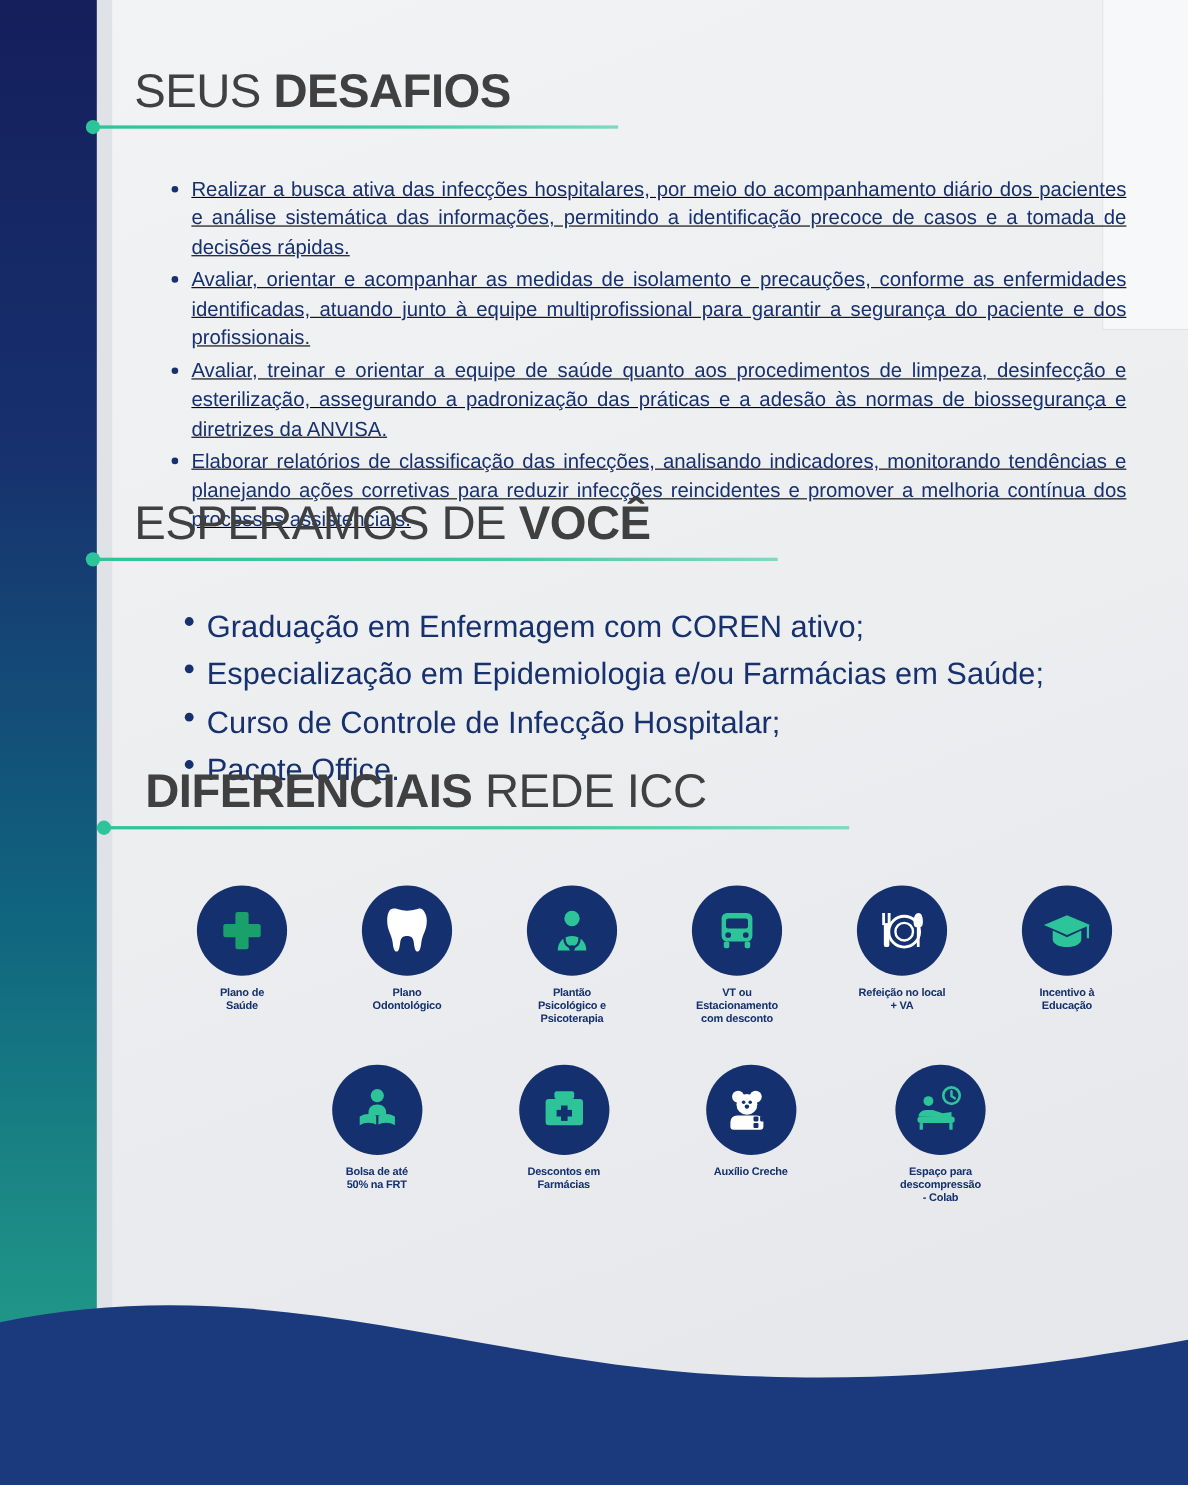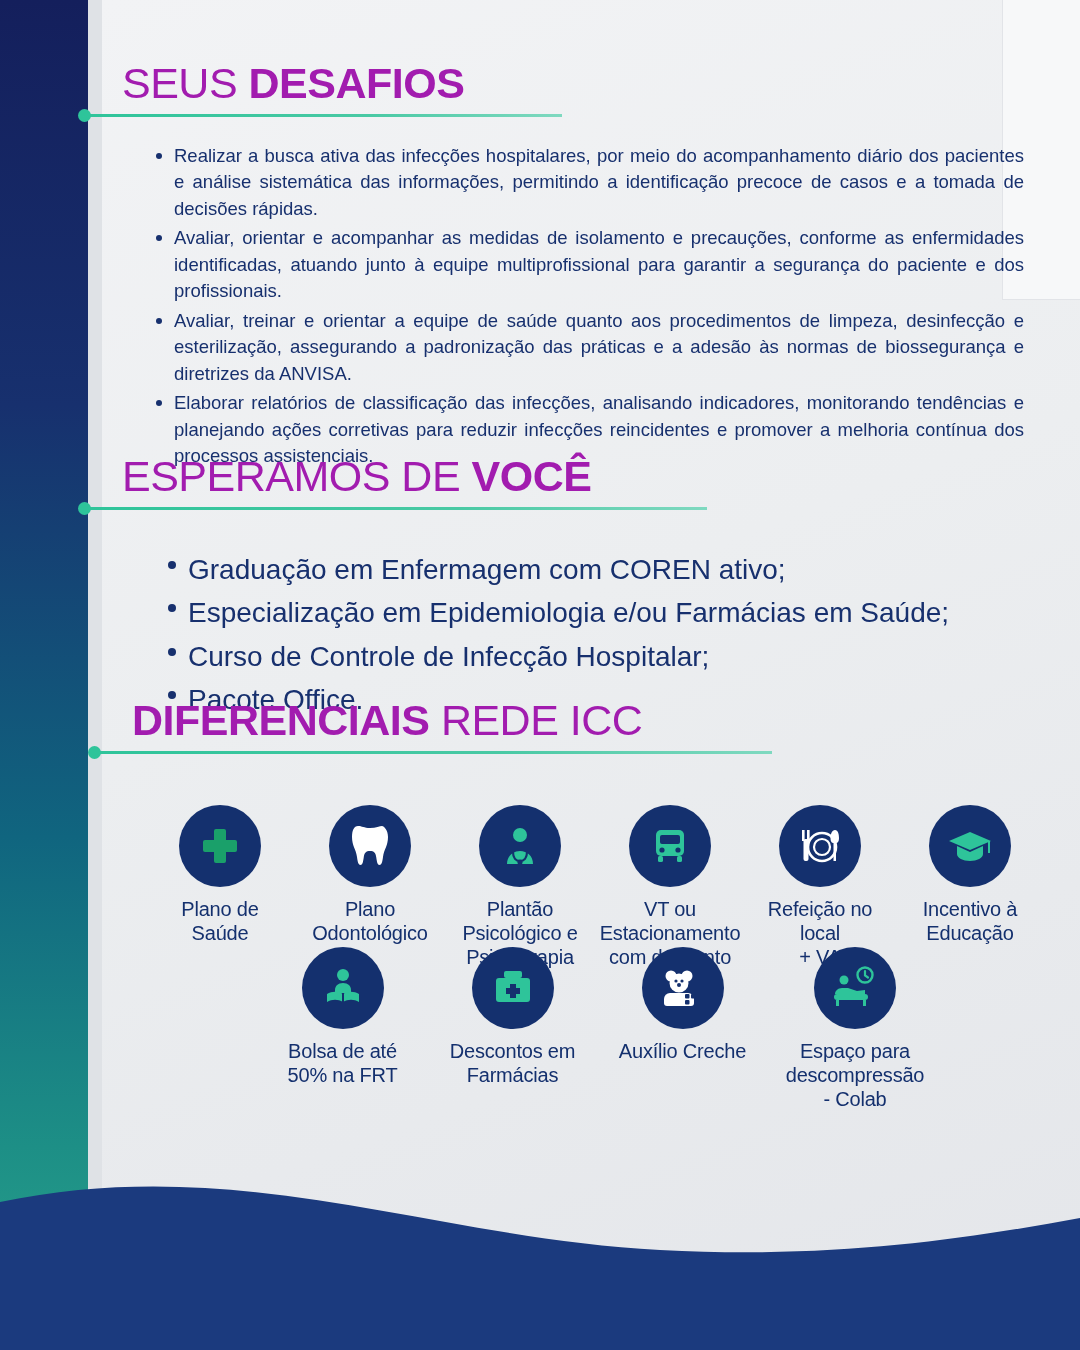--- a/index.html
+++ b/index.html
@@ -49,21 +49,21 @@
   #content {
     position: absolute;
     left: 100px; top: 0;
     width: 980px; height: 1350px;
     z-index: 5;
   }
 
   .section-title {
     font-size: 43px;
     line-height: 1;
-    color: #a21caf;
+    color: #404040;
     letter-spacing: -0.5px;
     font-weight: 400;
   }
   .section-title b { font-weight: 800; }
 
   .rule-wrap { position: relative; height: 22px; }
   .rule {
     position: absolute;
     left: -40px; top: 9px;
     height: 3px;
@@ -87,23 +87,24 @@
     content: "";
     position: absolute;
     left: 4px; top: 10px;
     width: 6px; height: 6px;
     border-radius: 50%;
     background: #17306e;
   }
 
   
   #desafios-list {
-    margin-top: 16px;
+    margin-top: 32px;
     width: 872px;
     margin-left: 30px;
+    text-decoration: underline;
   }
   #desafios-list li {
     font-size: 18.5px;
     line-height: 1.43;
     text-align: justify;
     margin-bottom: 3px;
   }
 
   
   #esperamos-list {
@@ -135,22 +136,22 @@
     width: 82px; height: 82px;
     border-radius: 50%;
     background: #14306e;
     display: flex;
     align-items: center;
     justify-content: center;
   }
   .benefit .cap {
     margin-top: 10px;
     text-align: center;
-    font-size: 20px;
-    font-weight: 400;
+    font-size: 10px;
+    font-weight: 700;
     color: #14306e;
     line-height: 1.2;
     letter-spacing: -0.2px;
   }
 
   
   #ribbon { position: absolute; left: 0; bottom: 0; width: 1080px; height: 190px; z-index: 8; }
   .tag {
     position: absolute;
     color: #ffffff;
@@ -281,21 +282,21 @@
         <svg width="46" height="40" viewBox="0 0 46 40">
           <path d="M23 6 2 15l21 9 21-9z" fill="#2ec49a"></path>
           <path d="M10 20v8c0 4 6 7 13 7s13-3 13-7v-8l-13 6z" fill="#2ec49a"></path>
           <rect x="41" y="15" width="2" height="12" fill="#2ec49a"></rect>
         </svg>
       </div>
       <div class="cap">Incentivo à<br>Educação</div>
     </div>
   </div>
 
-  <div class="benefit-row" style="position:absolute; left:70px; top:947px; width:860px;">
+  <div class="benefit-row" style="position:absolute; left:70px; top:968px; width:860px;">
 
     <div class="benefit" style="width:170px;">
       <div class="circle">
         <svg width="44" height="44" viewBox="0 0 44 44">
           <circle cx="22" cy="9" r="6" fill="#2ec49a"></circle>
           <path d="M22 17c-5 0-8 3-8 7v3h16v-3c0-4-3-7-8-7z" fill="#2ec49a"></path>
           <path d="M6 28c5-3 11-3 16 0 5-3 11-3 16 0v8c-5-3-11-3-16 0-5-3-11-3-16 0z" fill="#2ec49a"></path>
           <rect x="21" y="27" width="2" height="10" fill="#14306e"></rect>
         </svg>
       </div>

